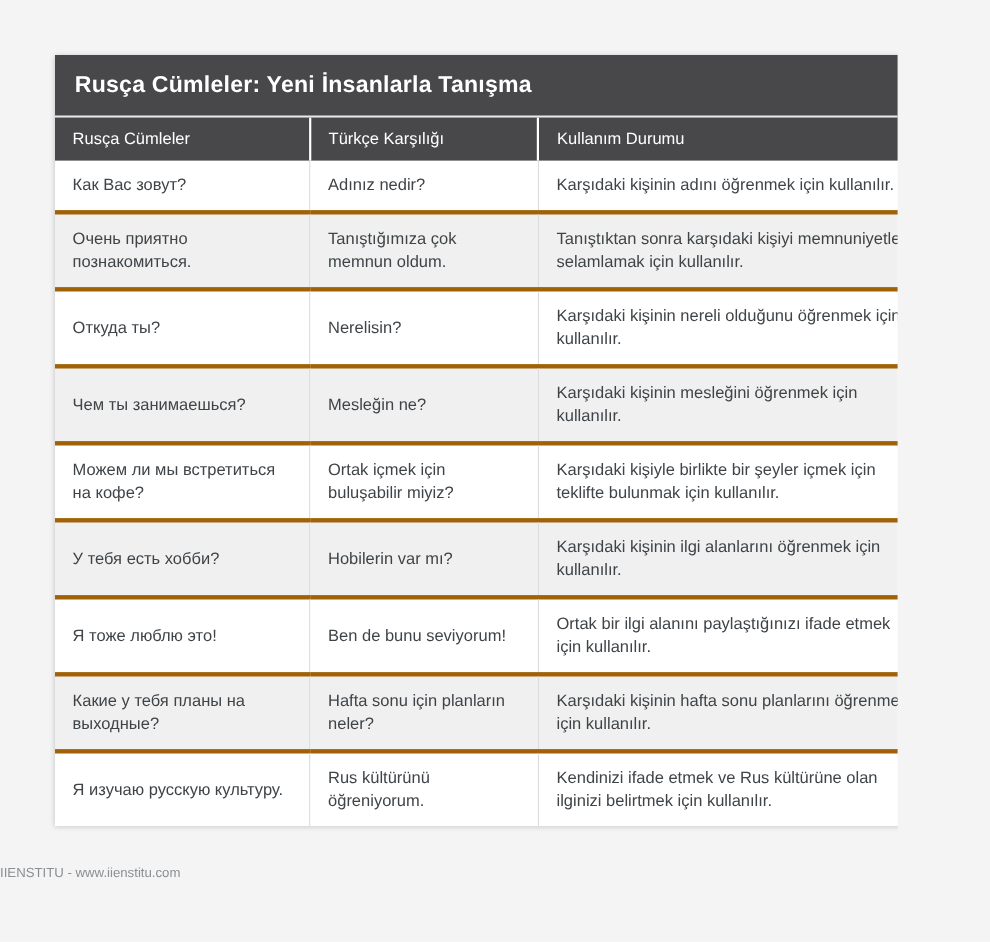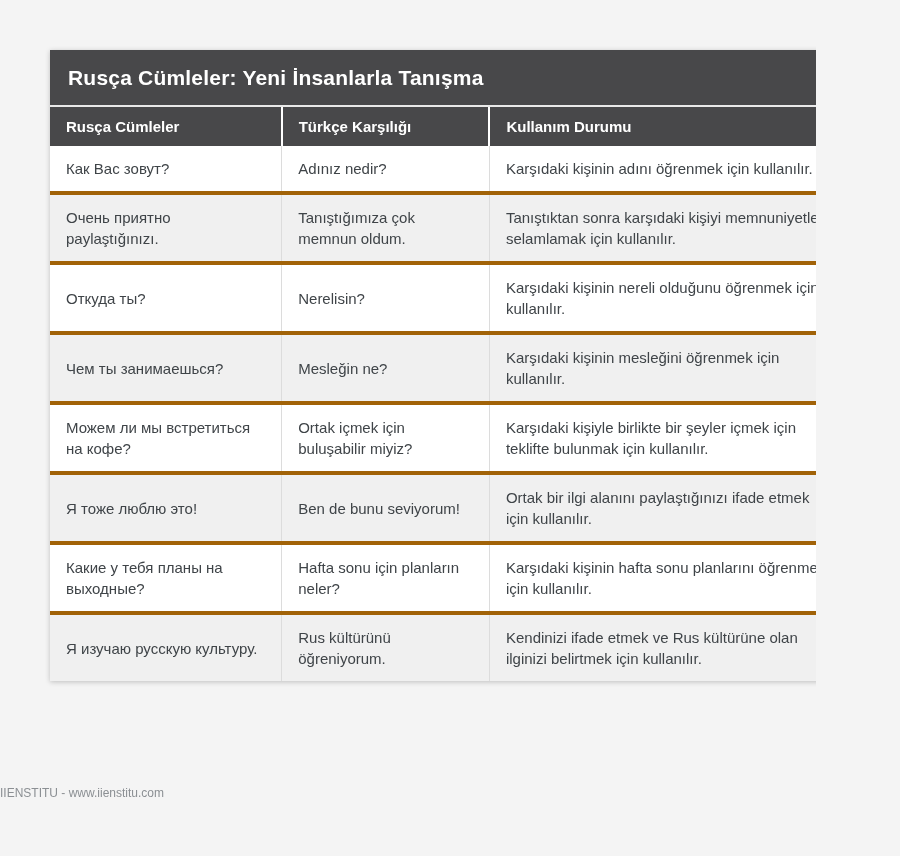--- a/index.html
+++ b/index.html
@@ -39,21 +39,21 @@
     border-collapse: collapse;
     table-layout: fixed;
   }
   col.c1 { width: 29%; }
   col.c2 { width: 26%; }
   col.c3 { width: 45%; }
   thead th {
     background: var(--header-bg, #48484a);
     color: var(--header-text, #ffffff);
     font-size: 15px;
-    font-weight: bold;
+    font-weight: normal;
     text-align: left;
     padding: 11px 16px;
     border-left: 2px solid #ffffff;
   }
   thead th:first-child { border-left: none; }
   tbody td {
     font-size: 15px;
     line-height: 21px;
     color: var(--body-text, #3f4448);
     padding: 12px 16px;
@@ -95,38 +95,43 @@
           <th>Kullanım Durumu</th>
         </tr>
       </thead>
       <tbody id="table-body">
           <tr>
             <td>Как Вас зовут?</td>
             <td>Adınız nedir?</td>
             <td>Karşıdaki kişinin adını öğrenmek için kullanılır.</td>
           </tr>
           <tr>
-            <td>Очень приятно paylaştığınızı.</td>
+            <td>Очень приятно познакомиться.</td>
             <td>Tanıştığımıza çok memnun oldum.</td>
             <td>Tanıştıktan sonra karşıdaki kişiyi memnuniyetle selamlamak için kullanılır.</td>
           </tr>
           <tr>
             <td>Откуда ты?</td>
             <td>Nerelisin?</td>
             <td>Karşıdaki kişinin nereli olduğunu öğrenmek için kullanılır.</td>
           </tr>
           <tr>
             <td>Чем ты занимаешься?</td>
             <td>Mesleğin ne?</td>
             <td>Karşıdaki kişinin mesleğini öğrenmek için kullanılır.</td>
           </tr>
           <tr>
             <td>Можем ли мы встретиться на кофе?</td>
             <td>Ortak içmek için buluşabilir miyiz?</td>
             <td>Karşıdaki kişiyle birlikte bir şeyler içmek için teklifte bulunmak için kullanılır.</td>
+          </tr>
+          <tr>
+            <td>У тебя есть хобби?</td>
+            <td>Hobilerin var mı?</td>
+            <td>Karşıdaki kişinin ilgi alanlarını öğrenmek için kullanılır.</td>
           </tr>
           <tr>
             <td>Я тоже люблю это!</td>
             <td>Ben de bunu seviyorum!</td>
             <td>Ortak bir ilgi alanını paylaştığınızı ifade etmek için kullanılır.</td>
           </tr>
           <tr>
             <td>Какие у тебя планы на выходные?</td>
             <td>Hafta sonu için planların neler?</td>
             <td>Karşıdaki kişinin hafta sonu planlarını öğrenmek için kullanılır.</td>

